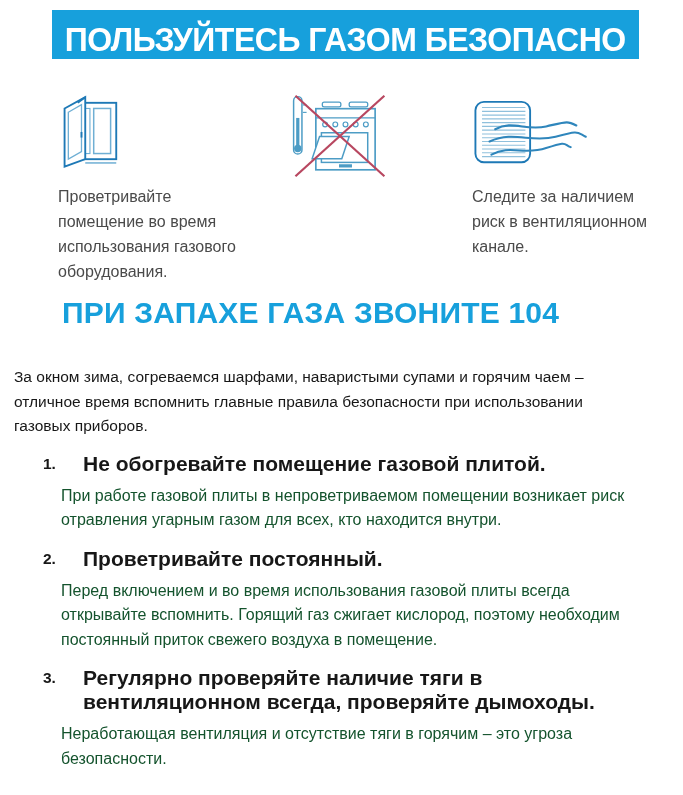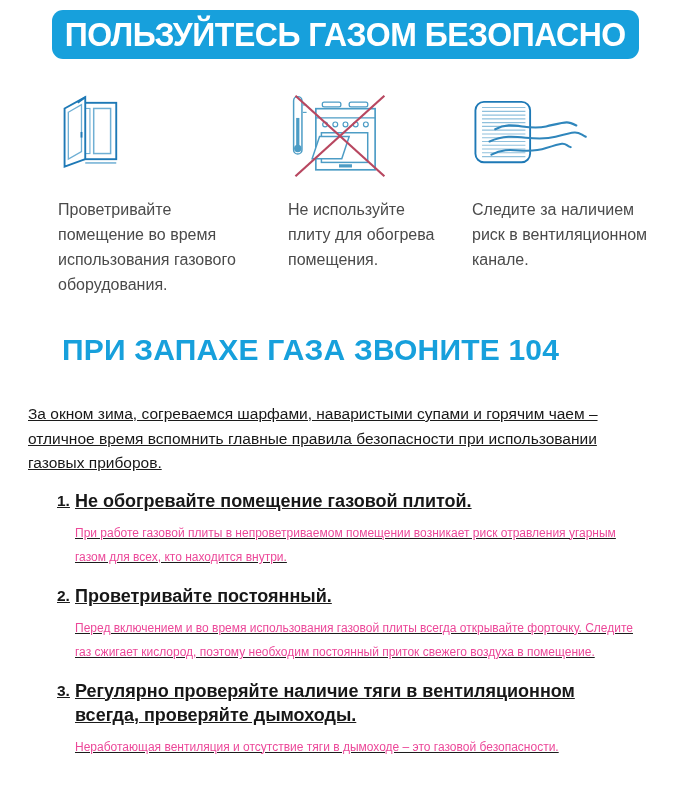--- a/index.html
+++ b/index.html
@@ -4,58 +4,58 @@
 <style>
   * { margin:0; padding:0; box-sizing:border-box; }
   html,body { background:#ffffff; }
   body {
     width:683px; height:795px;
     font-family:"Liberation Sans","DejaVu Sans",sans-serif;
     color:#1c1c1c; overflow:hidden; position:relative;
   }
   .banner {
     margin:10px 44px 0 52px; height:49px; width:587px;
-    background:#17A0DC; display:flex; align-items:center; justify-content:center;border-radius:11px;
+    background:#17A0DC; display:flex; align-items:flex-end; justify-content:center;
   }
   .banner-title {
     color:#ffffff; font-weight:bold; font-size:33px; white-space:nowrap;
     letter-spacing:-0.5px; transform:scaleX(0.97);
   }
   .tips-row { display:flex; margin-top:33px; padding-left:58px; }
   .tip-col1 { width:230px; }
   .tip-col2 { width:184px; }
   .tip-col3 { width:200px; }
   .tip-icon-box { height:89px; display:flex; align-items:flex-start; }
   .tip-caption {
-    font-size:16px; line-height:25px; color:#4a4a4a; margin-top:16px;
+    font-size:16px; line-height:25px; color:#4a4a4a; margin-top:3px;
   }
   .cap1 { width:195px; }
   .cap2 { width:152px; }
   .cap3 { width:176px; }
   .alert-heading {
-    margin:36px 0 0 62px; font-size:30px; font-weight:bold;
+    margin:12px 0 0 62px; font-size:30px; font-weight:bold;
     color:#17A0DC; letter-spacing:0.2px; white-space:nowrap;
   }
-  .content { padding:0 28px;text-decoration:underline; }
+  .content { padding:0 14px; }
   .intro {
     margin-top:35px; width:618px; font-size:15.5px; line-height:24.5px; color:#171717;
   }
   .rules { margin-top:13px; }
   .rule-item { display:flex; margin-top:0; }
   .rule-num {
     width:18px; margin-left:29px; flex-shrink:0;
     font-size:15.5px; font-weight:bold; line-height:24px; color:#171717;
   }
   .rule-texts { flex:1; }
   .rule-title {
-    font-size:18px; font-weight:bold; line-height:24px; color:#171717;
-    max-width:560px; margin-bottom:8px;
+    font-size:21px; font-weight:bold; line-height:24px; color:#171717;
+    max-width:560px; margin-bottom:8px;margin-left:22px;
   }
   .rule-body {
-    font-size:12px; line-height:24.5px; color:#ec4899;
+    font-size:16px; line-height:24.5px; color:#14532d;
     max-width:575px; margin-bottom:14px;
   }
   svg { display:block; }
 </style>
 </head>
 <body>
 
 <div class="banner">
   <div class="banner-title">ПОЛЬЗУЙТЕСЬ ГАЗОМ БЕЗОПАСНО</div>
 </div>
@@ -95,21 +95,20 @@
         <circle cx="62" cy="35" r="2.6" fill="none" stroke="#4C9CC5" stroke-width="1.3"></circle>
         <circle cx="73" cy="35" r="2.6" fill="none" stroke="#4C9CC5" stroke-width="1.3"></circle>
         <circle cx="84" cy="35" r="2.6" fill="none" stroke="#4C9CC5" stroke-width="1.3"></circle>
         <rect x="36" y="44" width="50" height="32" fill="none" stroke="#4C9CC5" stroke-width="1.6"></rect>
         <polygon points="34,48 66,48 58,72 26,72" fill="#ffffff" stroke="#4C9CC5" stroke-width="1.6"></polygon>
         <rect x="55" y="78" width="14" height="3.5" fill="#4C9CC5"></rect>
         <line x1="8" y1="4" x2="104" y2="91" stroke="#B84760" stroke-width="2.4"></line>
         <line x1="104" y1="4" x2="8" y2="91" stroke="#B84760" stroke-width="2.4"></line>
       </svg>
     </div>
-    <p class="tip-caption cap2">Не используйте плиту для обогрева помещения.</p>
   </div>
 
   <div class="tip-col3">
     <div class="tip-icon-box" style="padding-top:8px;">
       <svg width="120" height="66" viewBox="0 0 126 70">
         <rect x="3" y="2" width="58" height="64" rx="9" fill="none" stroke="#1E79B6" stroke-width="2"></rect>
         <g stroke="#8FC0DC" stroke-width="1.2">
           <line x1="10" y1="8" x2="56" y2="8"></line>
           <line x1="10" y1="12" x2="56" y2="12"></line>
           <line x1="10" y1="16" x2="56" y2="16"></line>
@@ -148,27 +147,27 @@
       <div class="rule-texts">
         <p class="rule-title">Не обогревайте помещение газовой плитой.</p>
         <p class="rule-body">При работе газовой плиты в непроветриваемом помещении возникает риск отравления угарным газом для всех, кто находится внутри.</p>
       </div>
     </div>
 
     <div class="rule-item">
       <span class="rule-num">2.</span>
       <div class="rule-texts">
         <p class="rule-title">Проветривайте постоянный.</p>
-        <p class="rule-body">Перед включением и во время использования газовой плиты всегда открывайте форточку. Следите газ сжигает кислород, поэтому необходим постоянный приток свежего воздуха в помещение.</p>
+        <p class="rule-body">Перед включением и во время использования газовой плиты всегда открывайте вспомнить. Горящий газ сжигает кислород, поэтому необходим постоянный приток свежего воздуха в помещение.</p>
       </div>
     </div>
 
     <div class="rule-item">
       <span class="rule-num">3.</span>
       <div class="rule-texts">
         <p class="rule-title">Регулярно проверяйте наличие тяги в вентиляционном всегда, проверяйте дымоходы.</p>
-        <p class="rule-body">Неработающая вентиляция и отсутствие тяги в дымоходе – это газовой безопасности.</p>
+        <p class="rule-body">Неработающая вентиляция и отсутствие тяги в горячим – это угроза безопасности.</p>
       </div>
     </div>
 
   </div>
 
 </div>
 
 </body></html>

